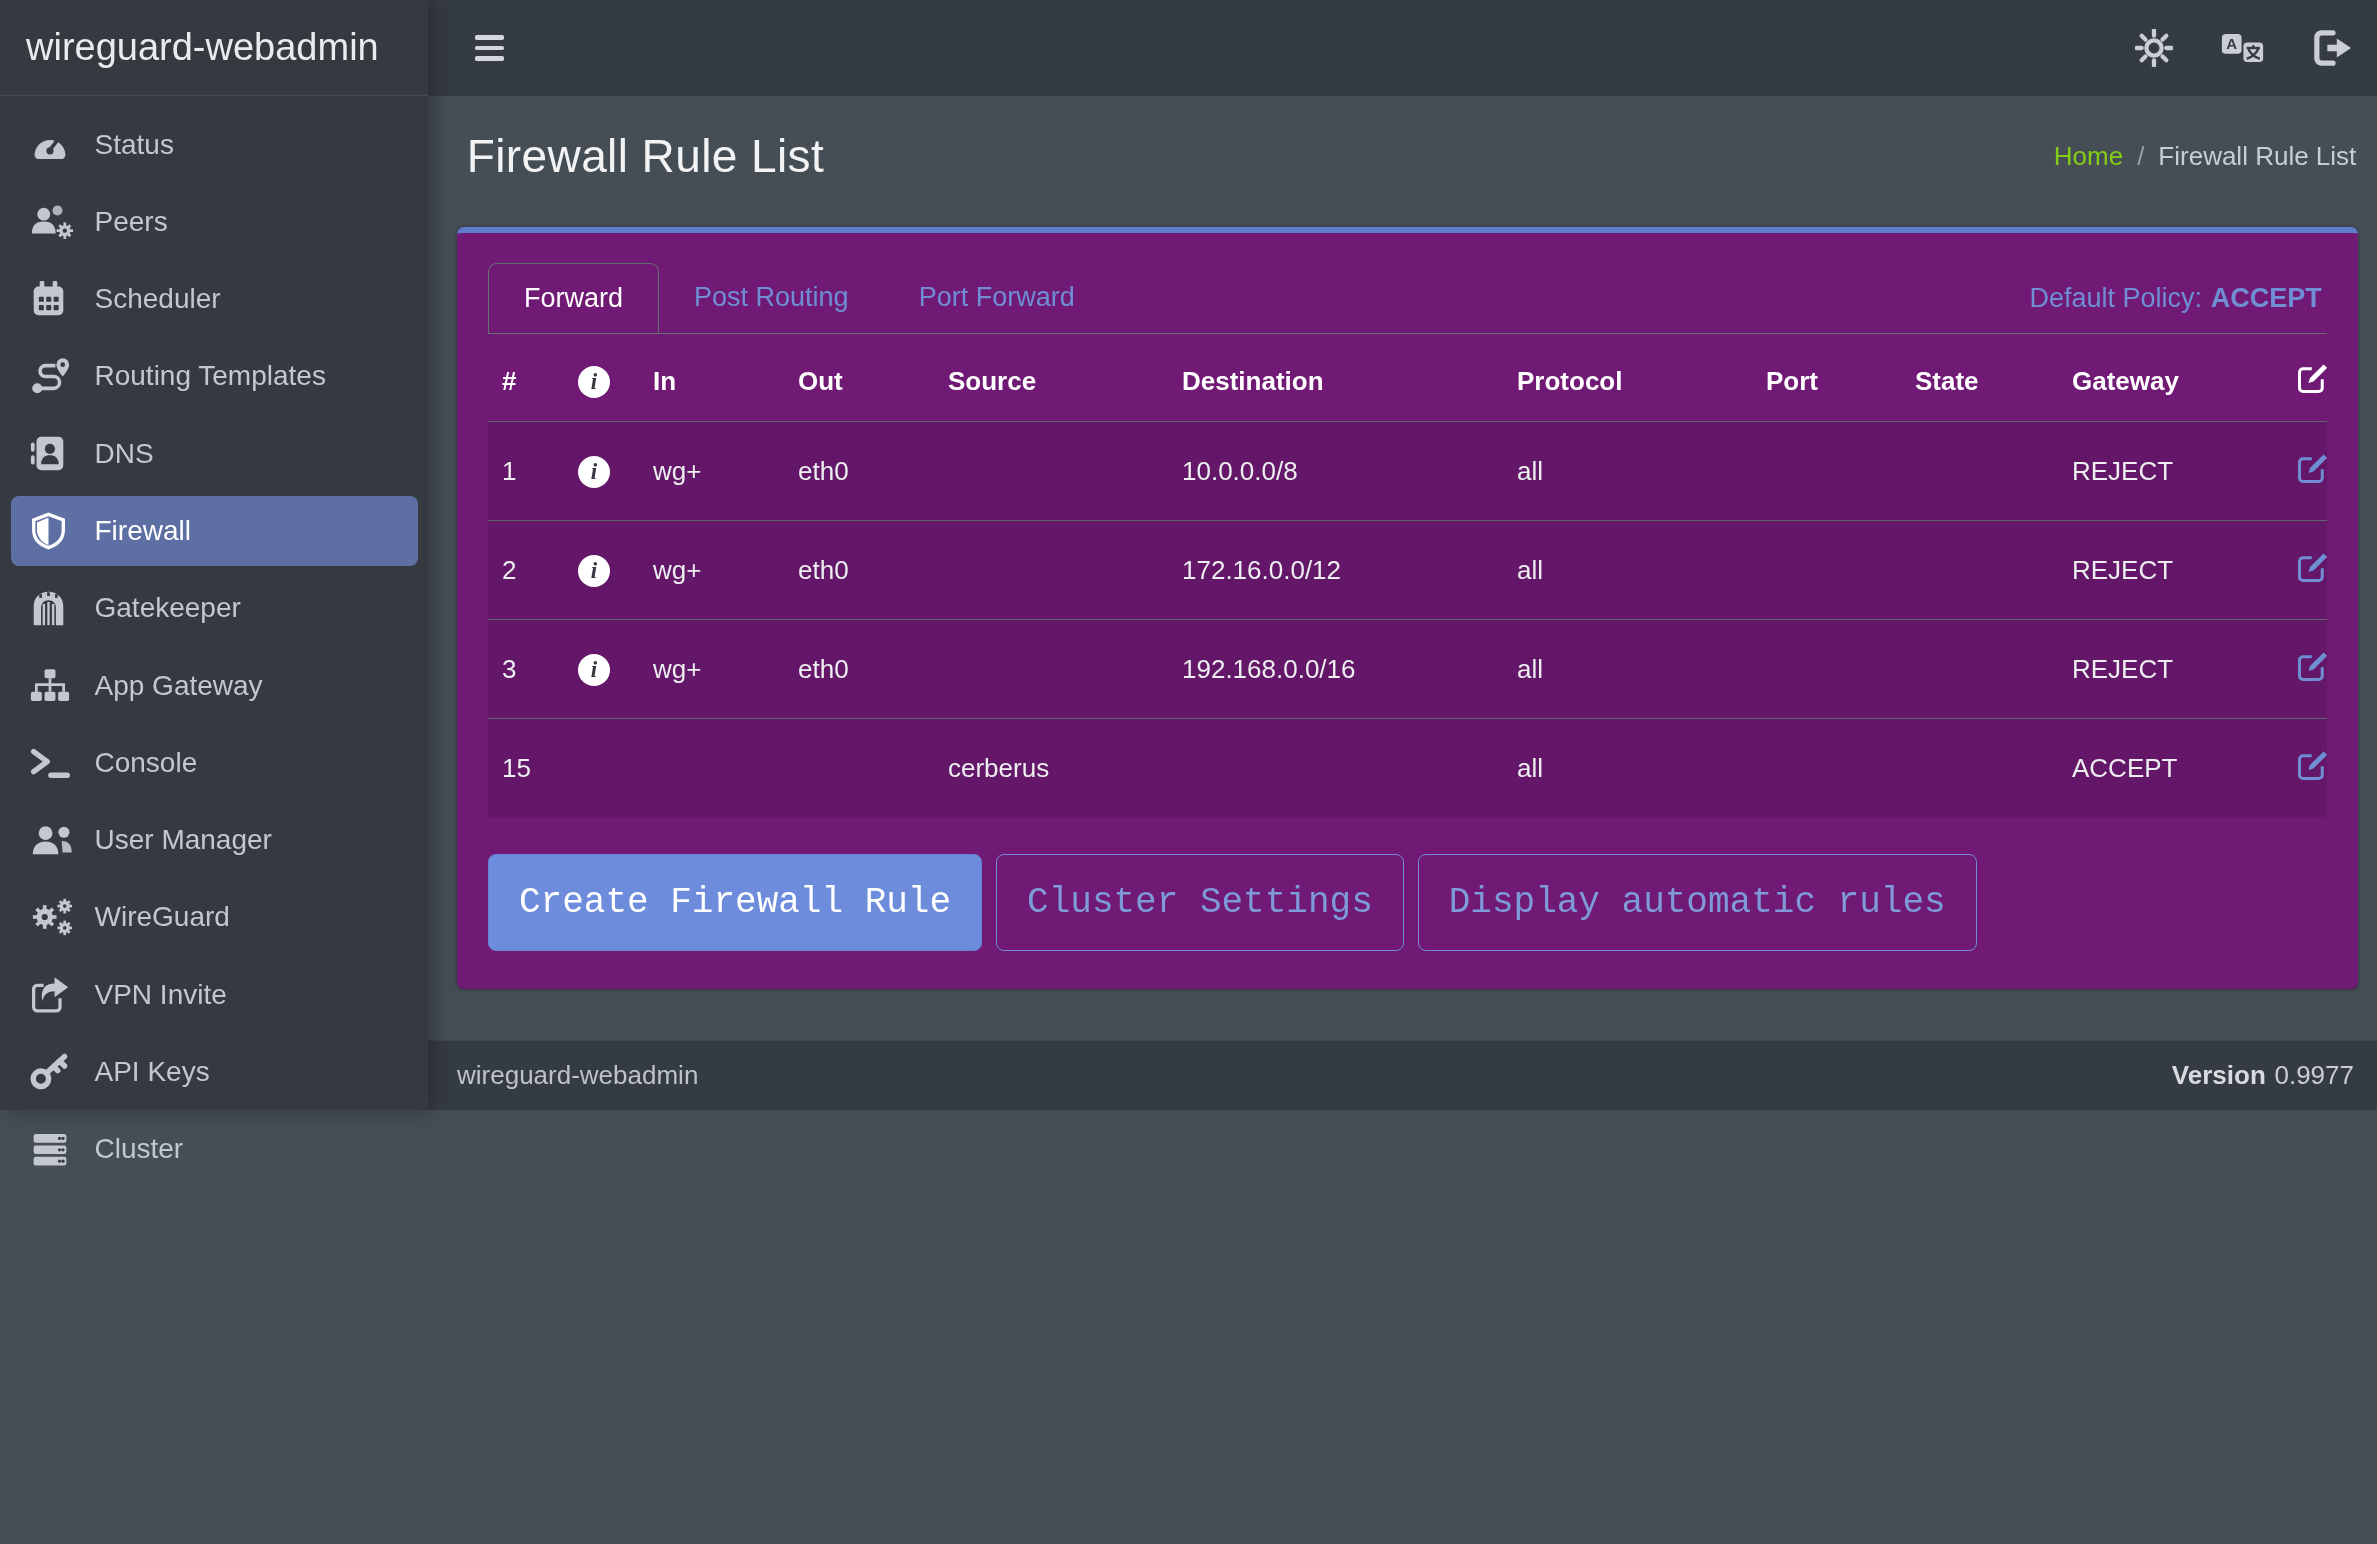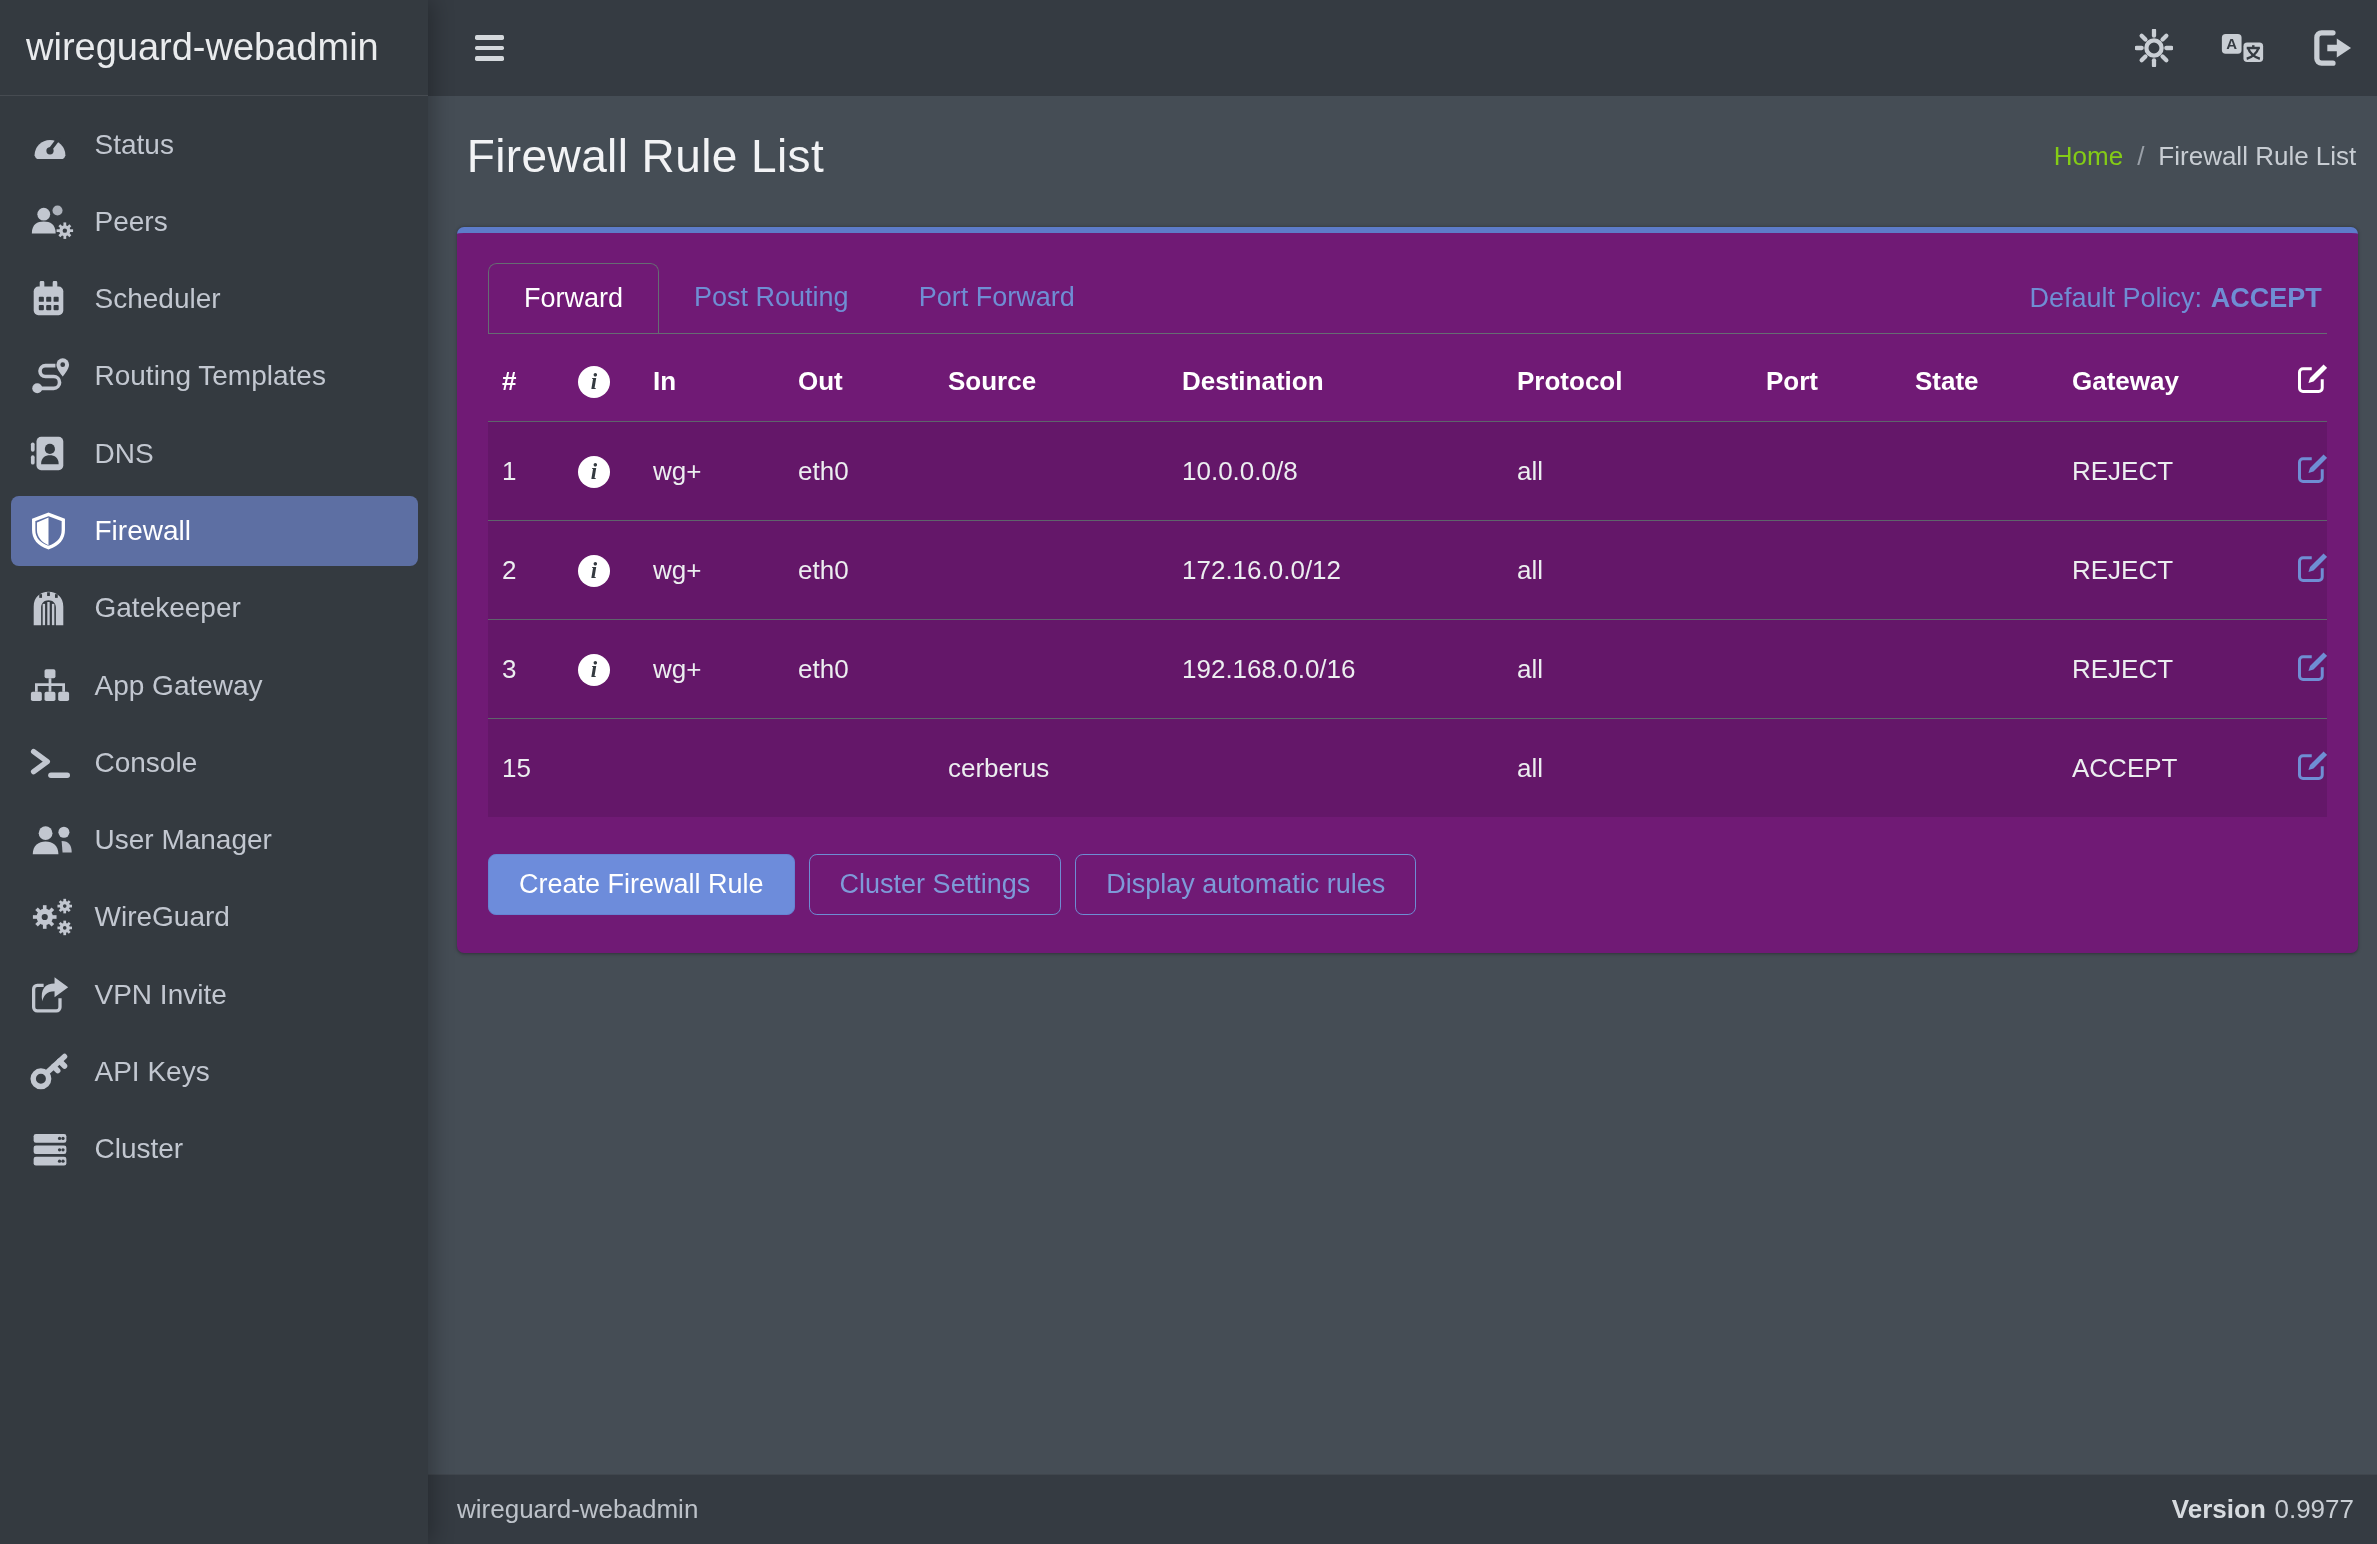--- a/index.html
+++ b/index.html
@@ -7,21 +7,21 @@
   body {
     font-family: "Liberation Sans", "DejaVu Sans", sans-serif;
     font-size: 25px;
     color: #e9ecef;
     background: #454d55;
   }
   .wrapper {
     display: grid;
     grid-template-columns: 428px 1fr;
     grid-template-rows: 96px 1fr 70px;
-    width: 2377px; height: 1544px; border-radius: 22px;
+    width: 2377px; height: 1110px; border-radius: 22px;
   }
 
   
   .sidebar {
     grid-row: 1 / 4; grid-column: 1;
     background: #343a40;
     box-shadow: 5.2px 0 21px rgba(0,0,0,.28);
     z-index: 3;
     display: flex; flex-direction: column;
   }
@@ -127,23 +127,23 @@
     font-family: "Liberation Serif", "DejaVu Serif", serif;
     font-weight: 700; font-style: italic; font-size: 23px;
     cursor: pointer;
   }
   .edit-btn { color: #6f8ed4; cursor: pointer; display: inline-flex; background: none; border: none; padding: 0; }
   .edit-white { color: #ffffff; display: inline-flex; }
 
   
   .btn-row { display: flex; gap: 14px; margin-top: 37px; }
   .btn {
-    font-family: Liberation Sans, sans-serif;
-    font-size: 27px;
-    padding: 14px 30px;
+    font-family: Liberation Mono, monospace;
+    font-size: 36px;
+    padding: 27px 30px;
     border-radius: 7.9px;
     border: 1.7px solid transparent;
     cursor: pointer;
     white-space: nowrap;
   }
   .btn-primary { background: #6d8cdb; border-color: #6583d3; color: #ffffff; }
   .btn-outline { background: transparent; border-color: #6e8dd3; color: #7e9ad8; }
 
   
   .footer {

